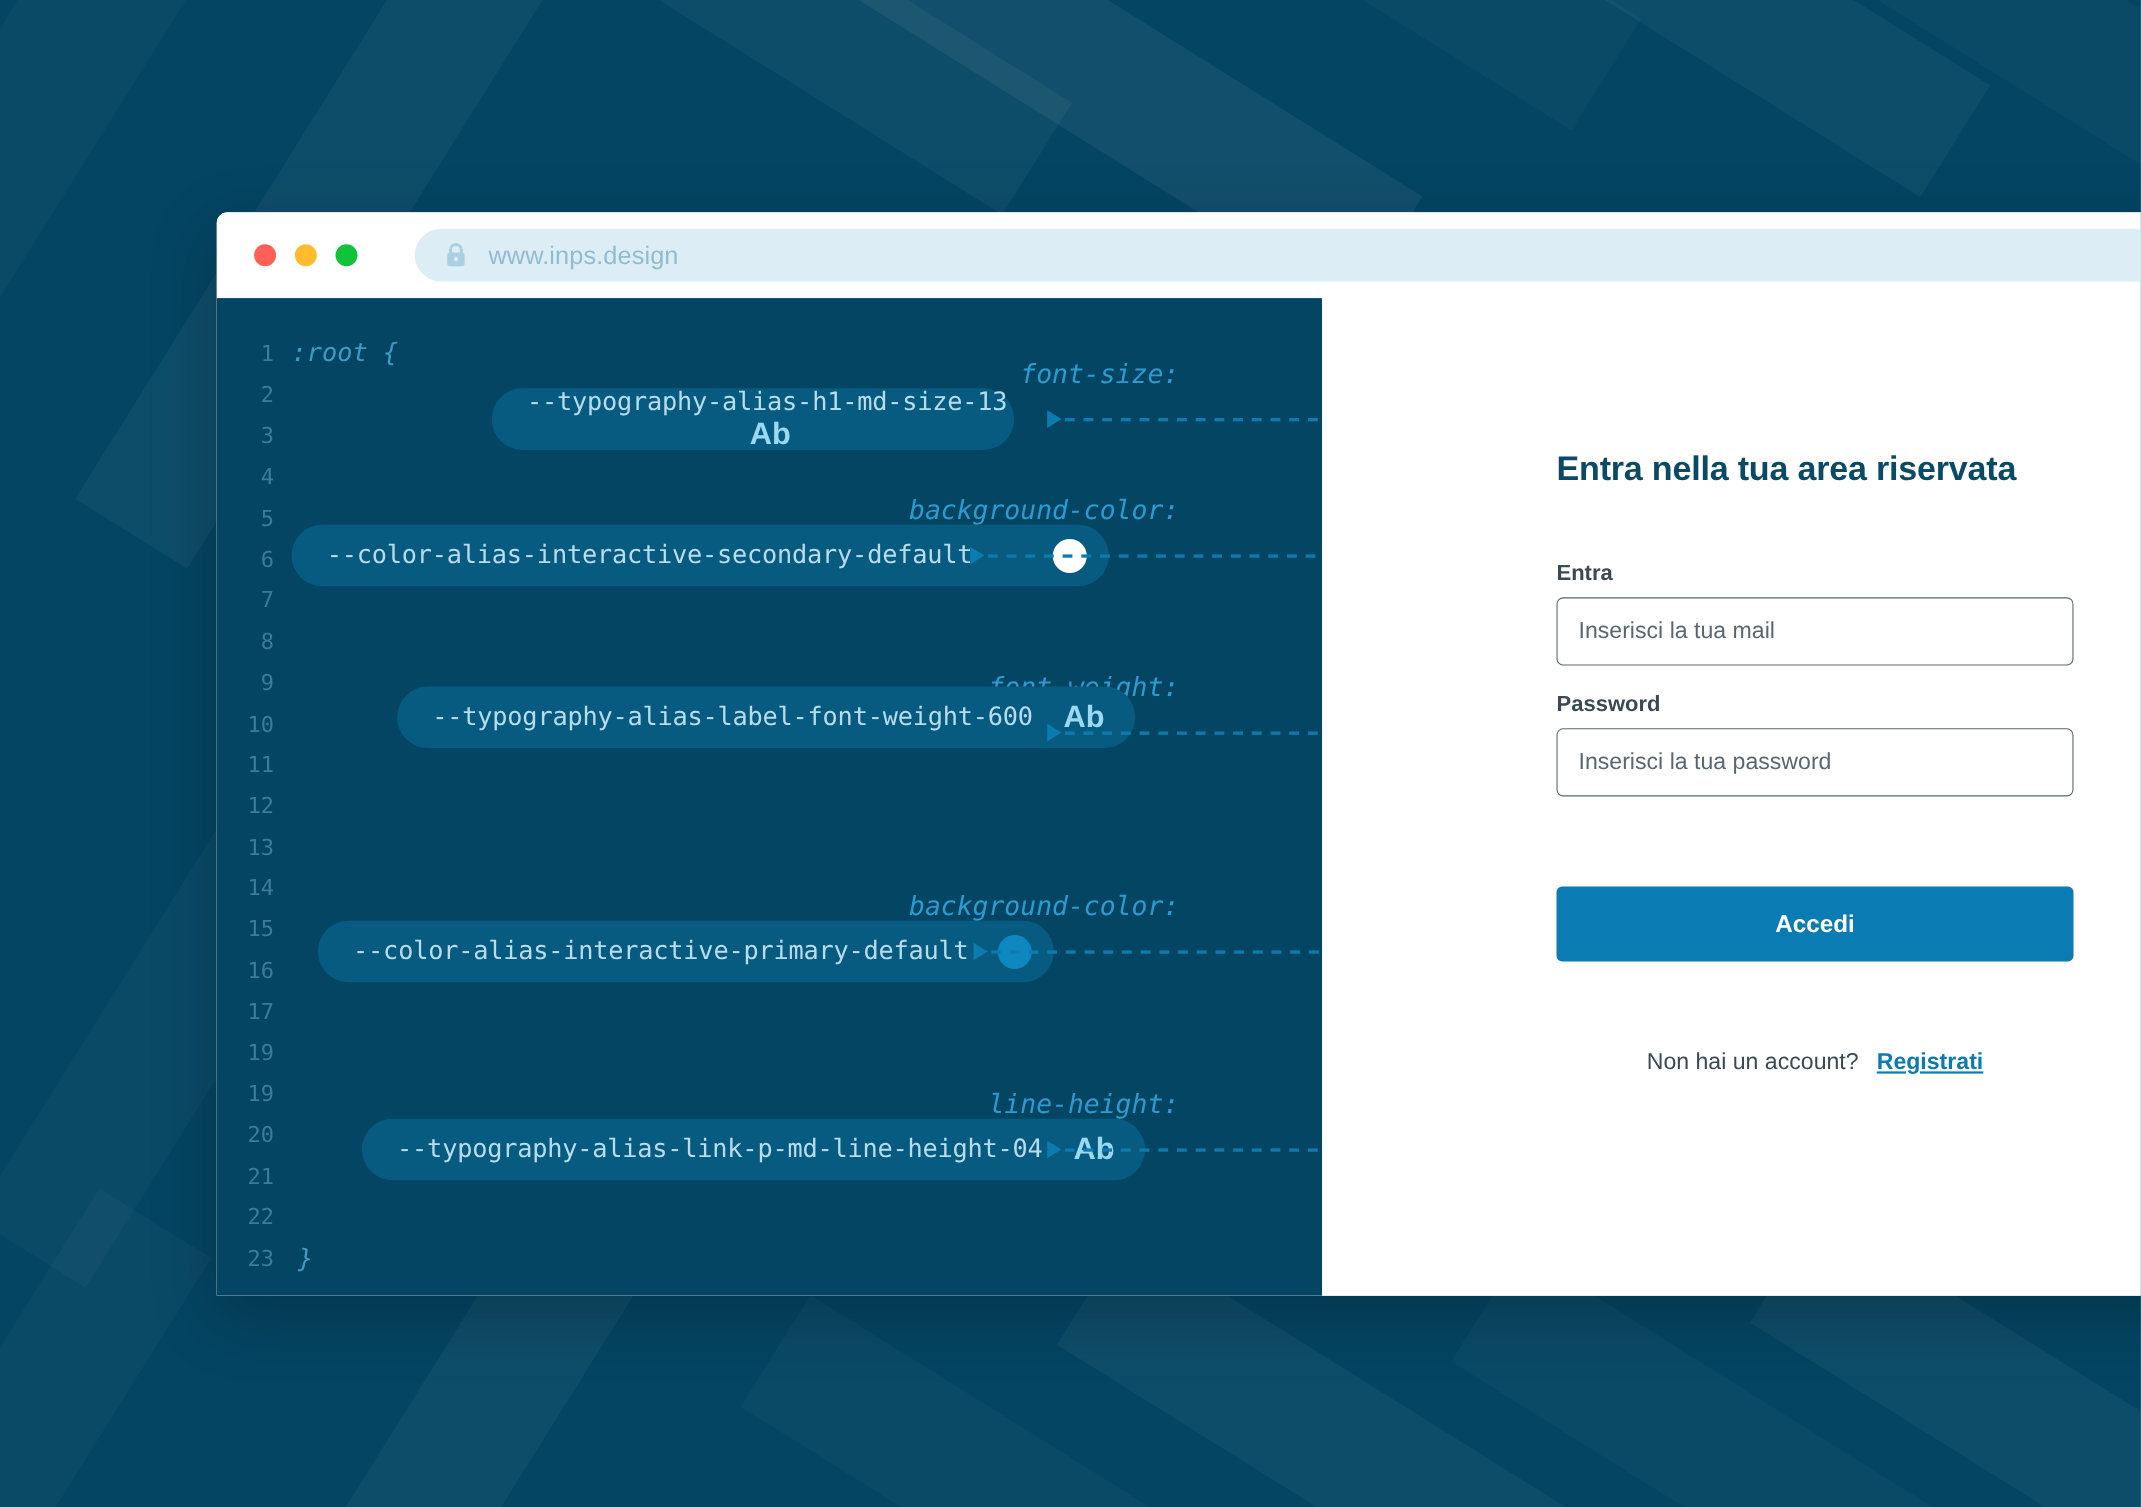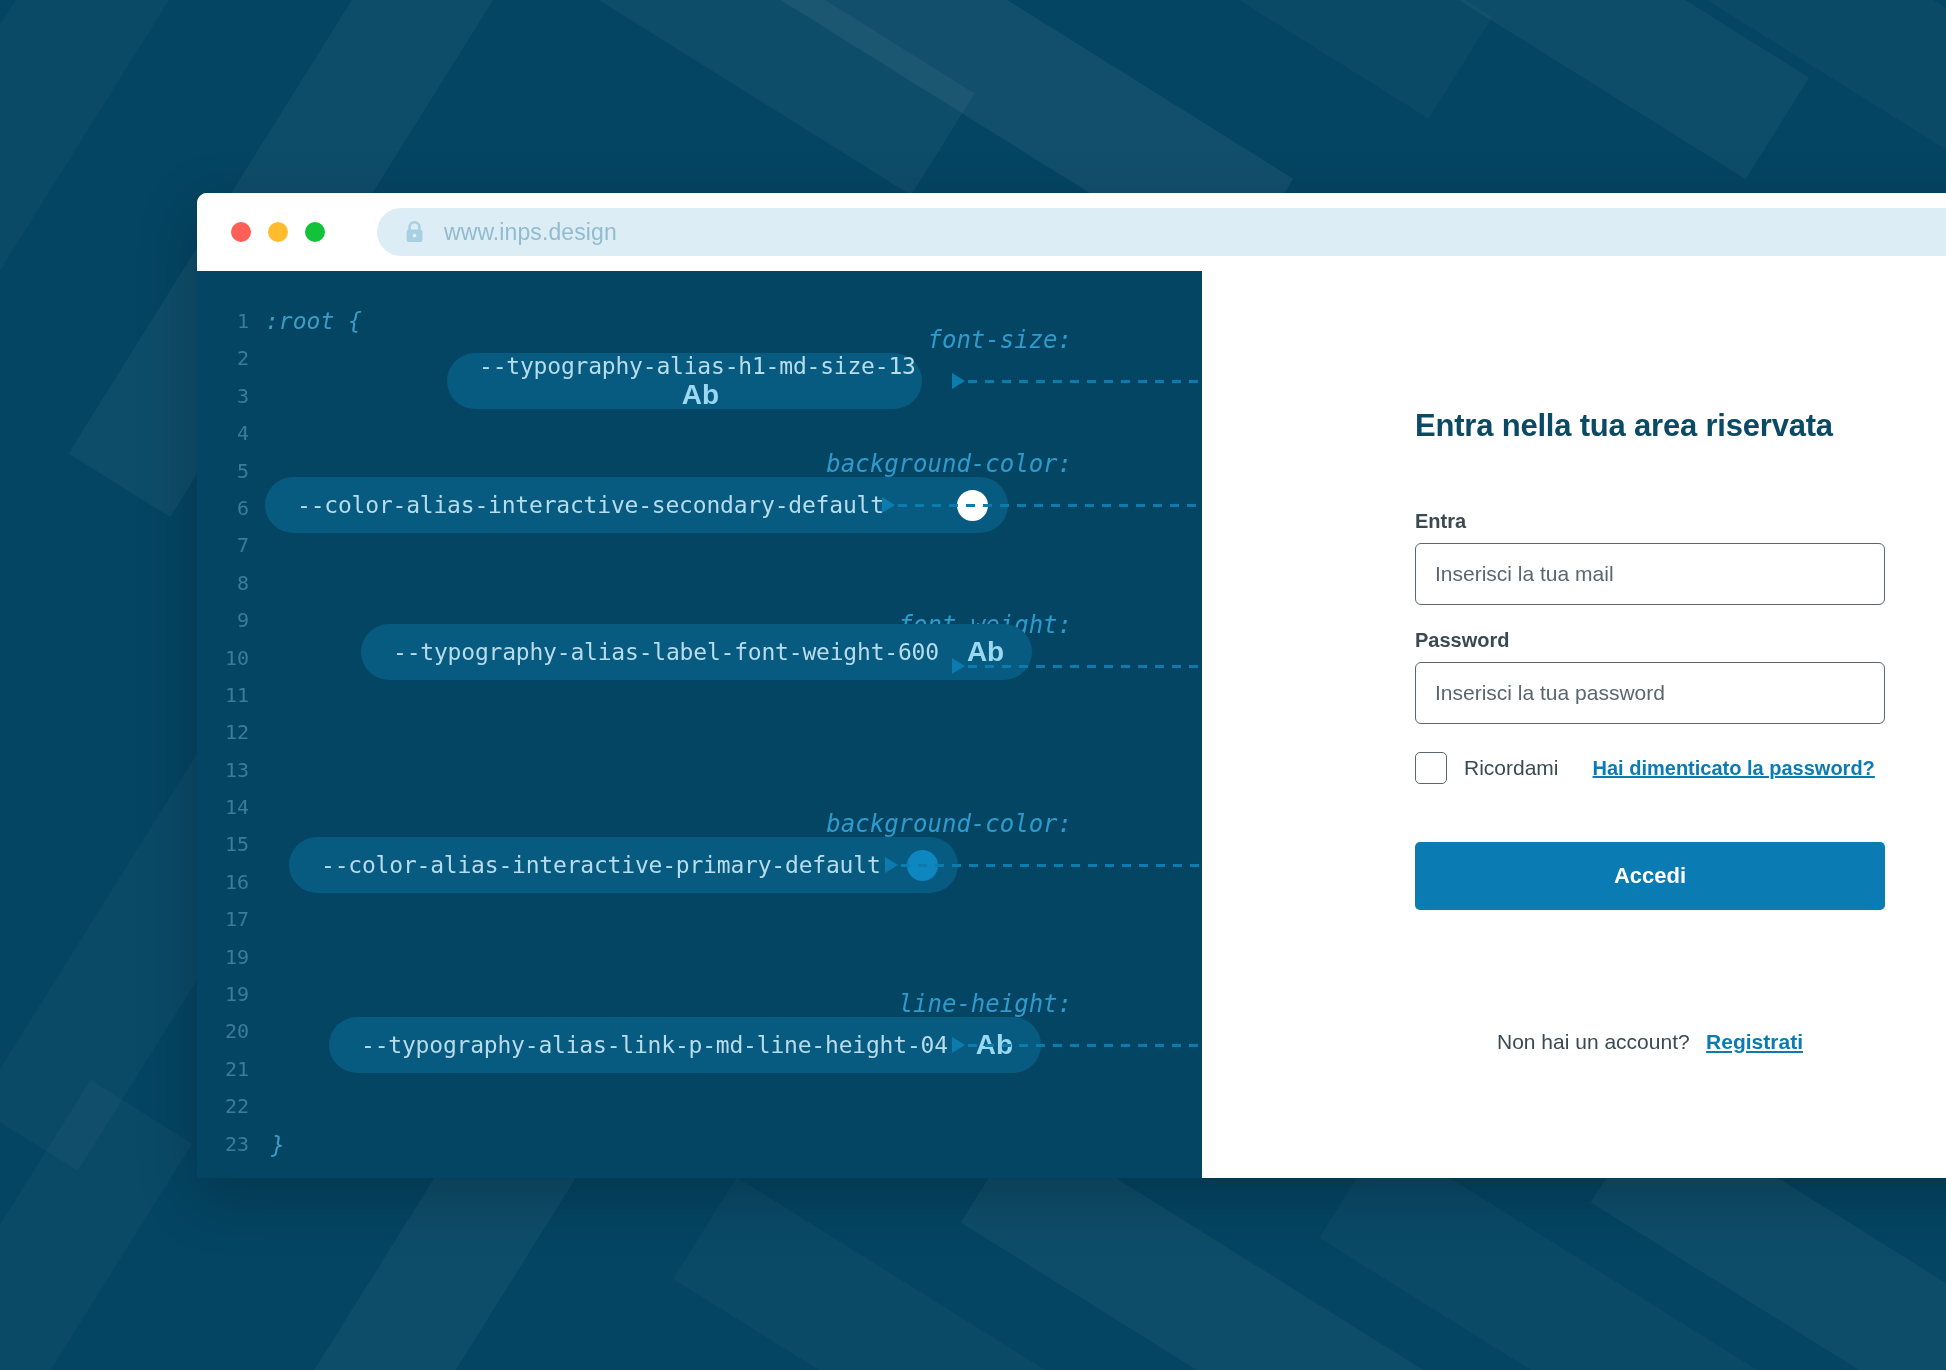--- a/index.html
+++ b/index.html
@@ -282,21 +282,21 @@
     border: none;
     border-radius: 5px;
     color: #ffffff;
     font-size: 22px;
     font-weight: bold;
     font-family: "Liberation Sans", sans-serif;
     cursor: pointer;
   }
 
   #signup-row {
-    margin-top: 120px;
+    margin-top: 80px;
     text-align: center;
     white-space: nowrap;
   }
   #signup-text {
     color: #3B4A52;
     font-size: 21px;
   }
   #signup-link {
     color: #0A7BB3;
     font-size: 21px;
@@ -439,25 +439,20 @@
         <div class="field-group">
           <label class="field-label">Entra</label>
           <input class="field-input" type="text" placeholder="Inserisci la tua mail" style="">
         </div>
 
         <div class="field-group">
           <label class="field-label">Password</label>
           <input class="field-input" type="text" placeholder="Inserisci la tua password" style="">
         </div>
 
-        <div id="options-row">
-          <div id="remember-checkbox"></div>
-          <span id="remember-label">Ricordami</span>
-          <a id="forgot-link">Hai dimenticato la password?</a>
-        </div>
 
         <button id="login-button">Accedi</button>
 
         <div id="signup-row">
           <span id="signup-text">Non hai un account?</span>
           <a id="signup-link">Registrati</a>
         </div>
 
       </div>
     </div>

